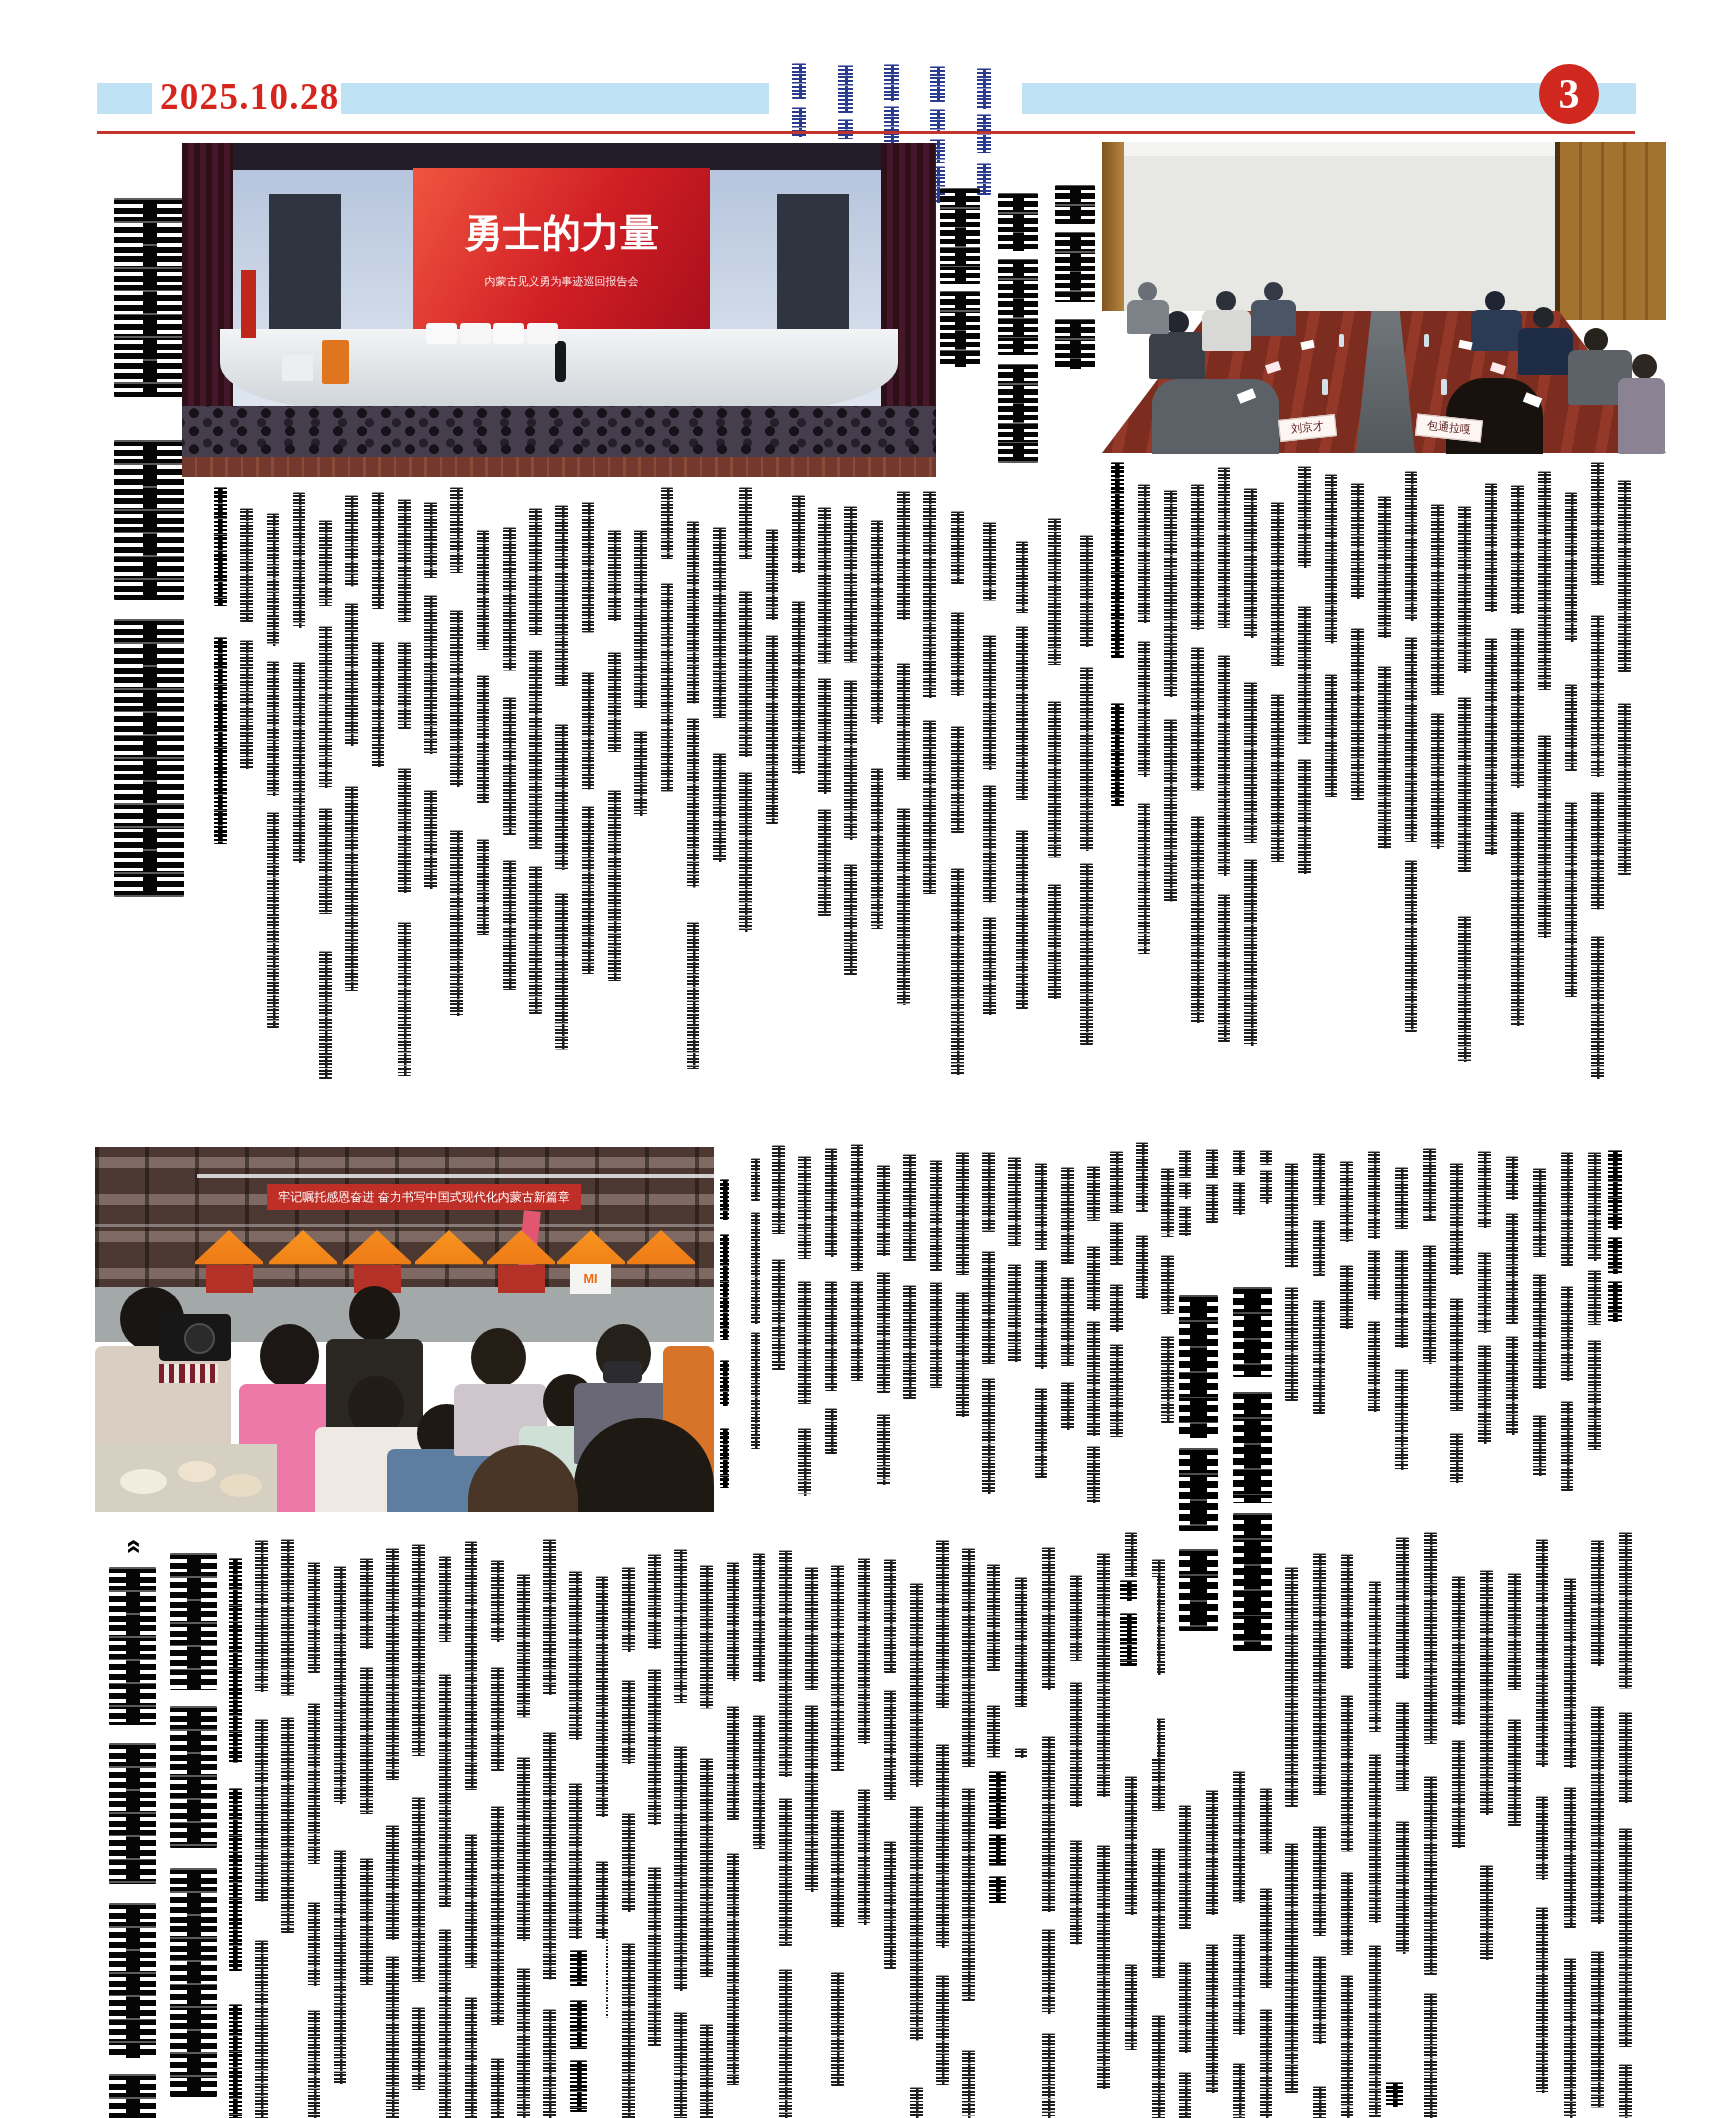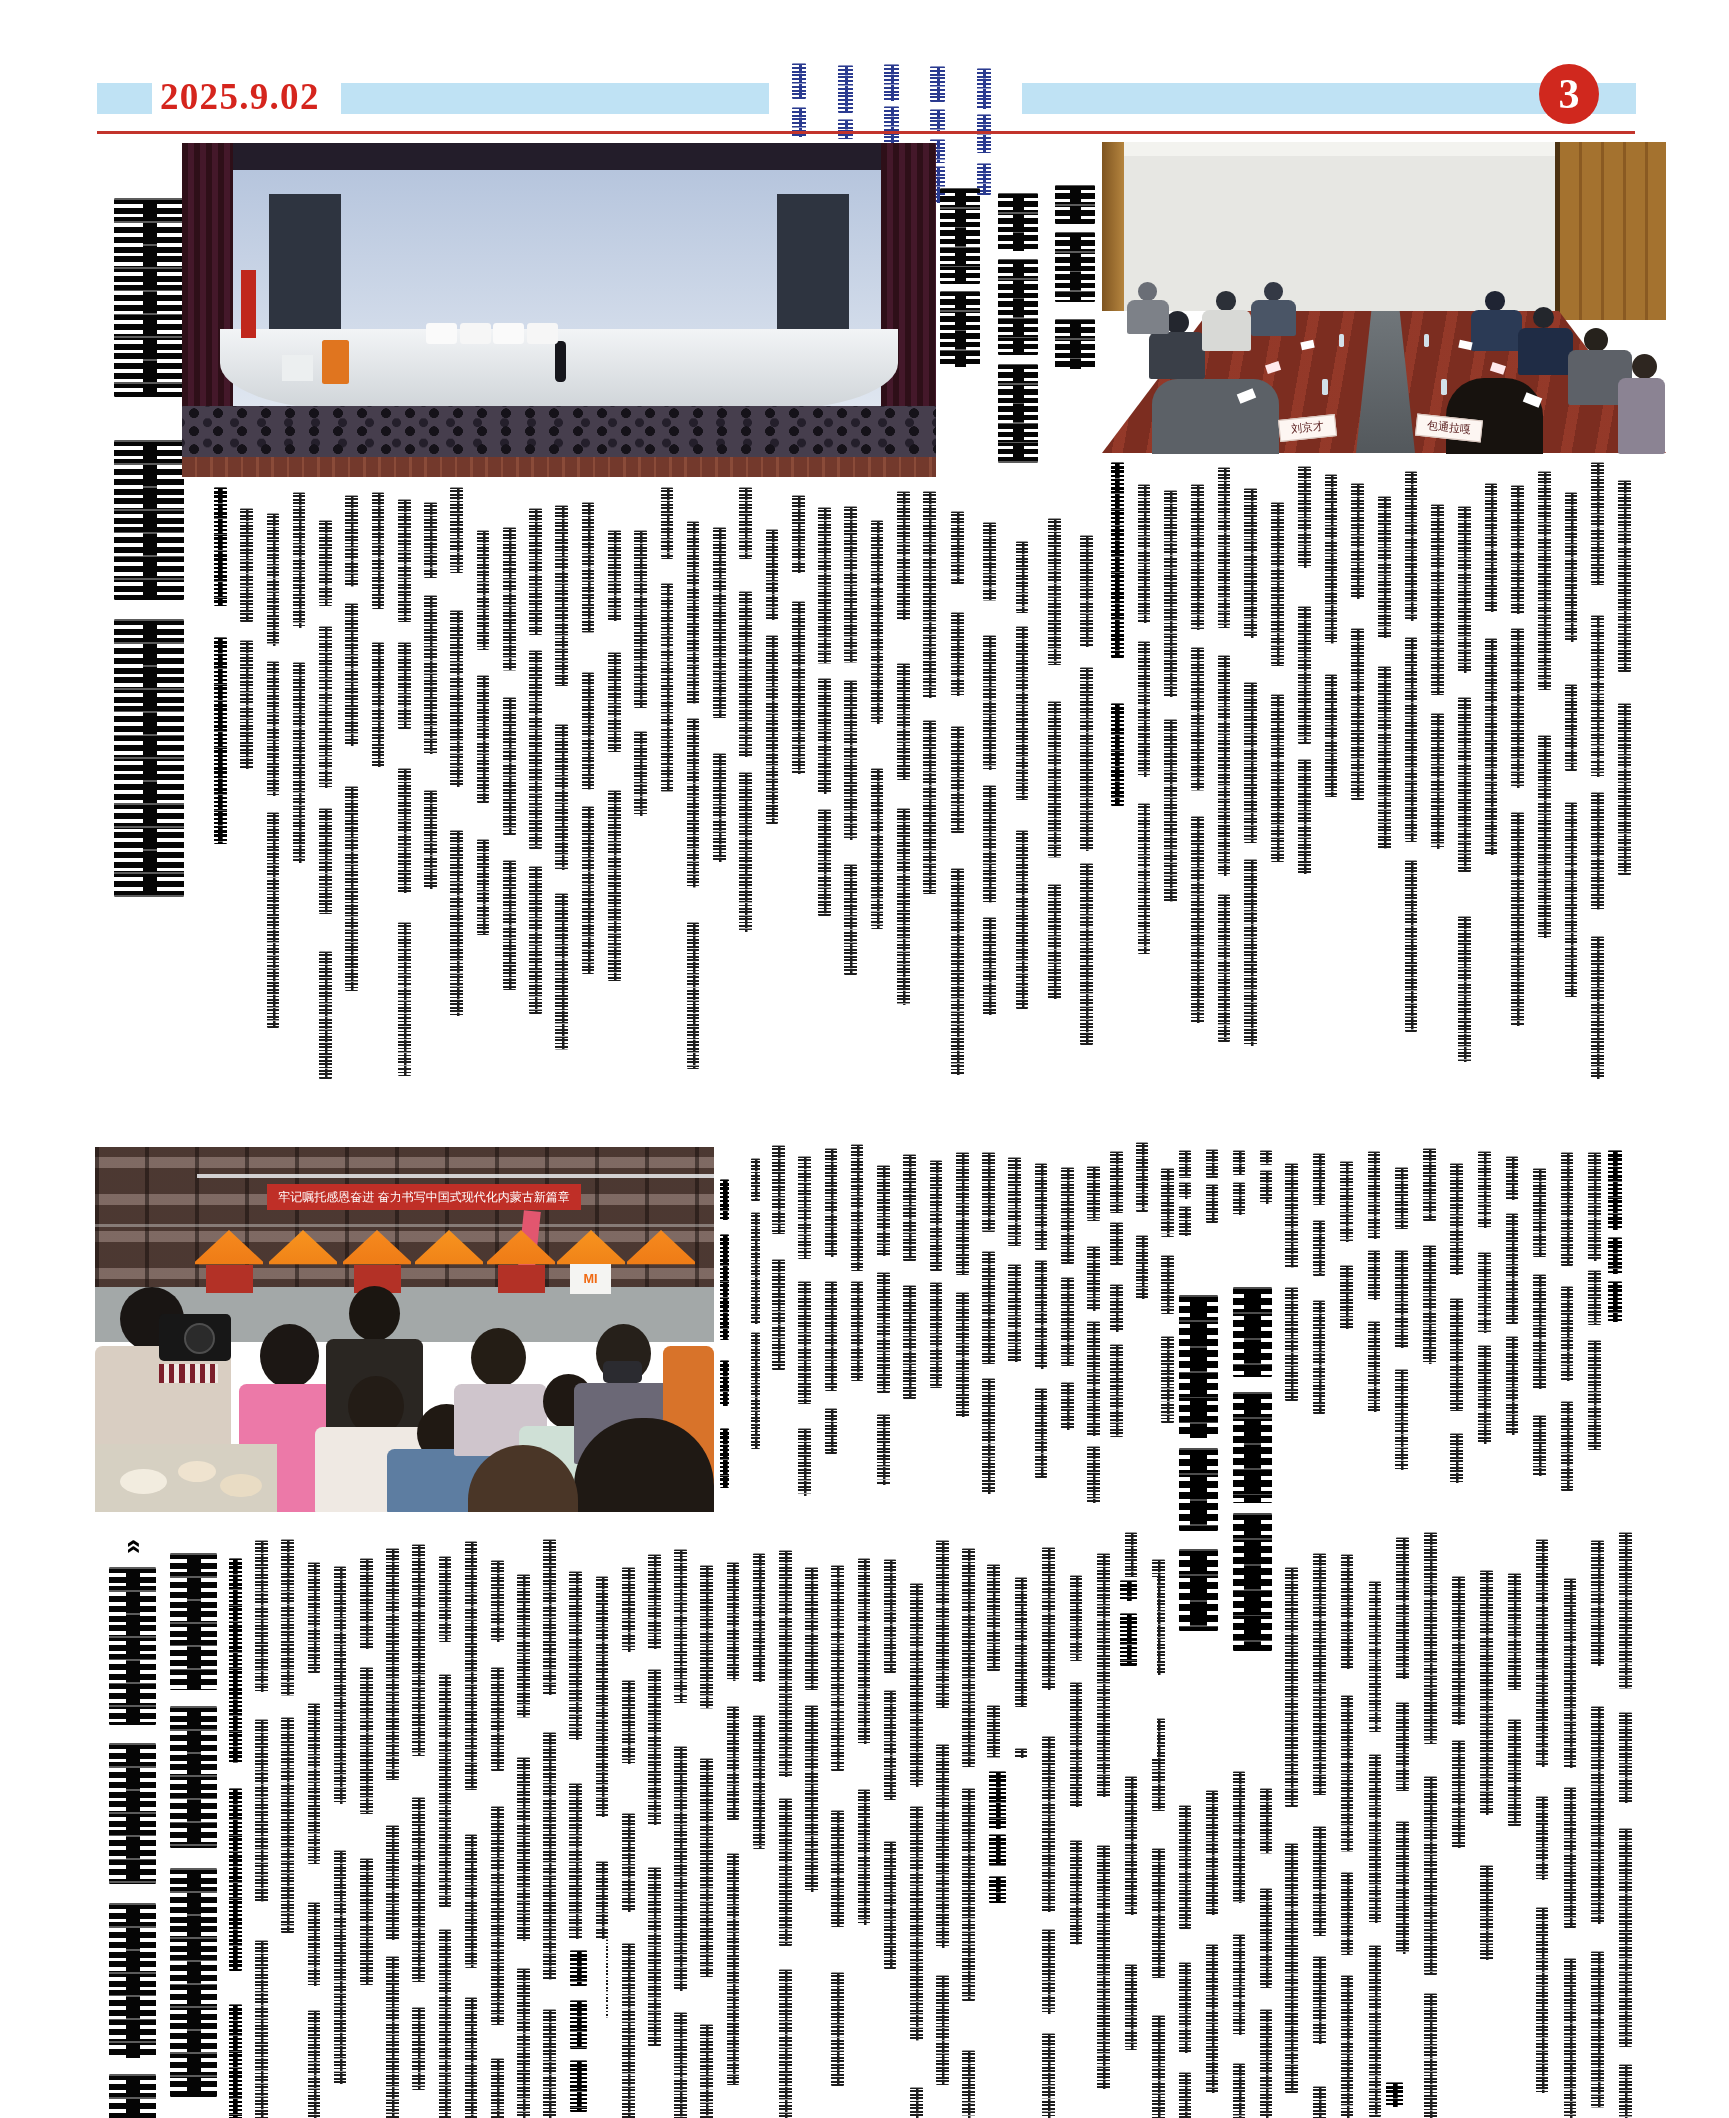--- a/index.html
+++ b/index.html
@@ -72,21 +72,21 @@
   .tent-roof{clip-path:polygon(50% 0,104% 58%,-4% 58%);}
 </style>
 </head>
 <body>
 
 <div id="page">
 
   <div class="abs band" style="left:97px;top:83px;width:55px;height:31px;"></div>
   <div class="abs band" style="left:341px;top:83px;width:428px;height:31px;"></div>
   <div class="abs band" style="left:1022px;top:83px;width:614px;height:31px;"></div>
-  <div class="abs date" style="left:160px;top:75px;">2025.9.02</div>
+  <div class="abs date" style="left:160px;top:75px;">2025.10.28</div>
   <div class="abs mregion navy" style="left:792px;top:63px;width:199px;height:153px;">
       <div class="mcol" style="width: 14.4px;">
         <div class="mseg" style="flex: 0 0 23.8391%;"></div>
         <div class="mgap" style="flex: 0 0 4.69812%;"></div>
         <div class="mseg" style="flex: 0 0 19.5959%;"></div>
         <div class="mgap" style="flex: 0 0 6.85756%;"></div>
         <div class="mseg" style="flex: 0 0 21.43%;"></div>
         <div class="mgap" style="flex: 0 0 6.10595%;"></div>
       </div>
       <div class="mcol" style="width: 14.4px;">
@@ -143,20 +143,24 @@
       </div>
     </div>
 
   <div class="abs photo" style="left:182px;top:143px;width:754px;height:334px;">
     <div class="abs" style="left:0;top:0;width:754px;height:27px;background:#231d2a;"></div>
     <div class="abs" style="left:0;top:27px;width:754px;height:237px;background:linear-gradient(180deg,#b6c5dd,#dfe6f0);"></div>
     <div class="abs" style="left:0;top:0;width:51px;height:264px;background:repeating-linear-gradient(90deg,#2e0f18 0 6px,#44182a 6px 12px);"></div>
     <div class="abs" style="right:0;top:0;width:55px;height:264px;background:repeating-linear-gradient(90deg,#2e0f18 0 6px,#44182a 6px 12px);"></div>
     <div class="abs" style="left:87px;top:51px;width:72px;height:136px;background:#2e3440;"></div>
     <div class="abs" style="left:595px;top:51px;width:72px;height:136px;background:#2e3440;"></div>
+    <div class="abs" style="left:231px;top:25.4px;width:297px;height:169px;background:linear-gradient(120deg,#f05540 0%,#d01e24 55%,#a80f1c 100%);">
+      <div class="ph-label abs" style="left:0;top:38px;width:297px;font-size:39px;font-weight:bold;">勇士的力量</div>
+      <div class="ph-label abs" style="left:0;top:106px;width:297px;font-size:11px;opacity:.9;">内蒙古见义勇为事迹巡回报告会</div>
+    </div>
     <div class="abs" style="left:38px;top:186px;width:678px;height:81px;background:linear-gradient(#f2f4f6,#cfd4d8);border-radius:0 0 127px 127px/0 0 47px 47px;"></div>
     <div class="abs" style="left:140px;top:197px;width:27px;height:44px;background:#e0751f;border-radius:2.5px;"></div>
     <div class="abs" style="left:100px;top:212px;width:30.5px;height:26px;background:#eceff0;"></div>
     <div class="abs" style="left:373px;top:198px;width:11px;height:41px;background:#16161c;border-radius:4.2px;"></div>
     <div class="abs" style="left:244px;top:180px;width:30.5px;height:21px;background:#fafafa;border-radius:3.4px;"></div>
     <div class="abs" style="left:278px;top:180px;width:30.5px;height:21px;background:#f6f6f6;border-radius:3.4px;"></div>
     <div class="abs" style="left:311px;top:180px;width:30.5px;height:21px;background:#fafafa;border-radius:3.4px;"></div>
     <div class="abs" style="left:345px;top:180px;width:30.5px;height:21px;background:#f6f6f6;border-radius:3.4px;"></div>
     <div class="abs" style="left:169px;top:265px;width:40px;height:26px;background:#101014;transform:rotate(-4deg);"></div>
     <div class="abs" style="left:292px;top:275px;width:40px;height:28px;background:#101014;transform:rotate(3deg);"></div>

